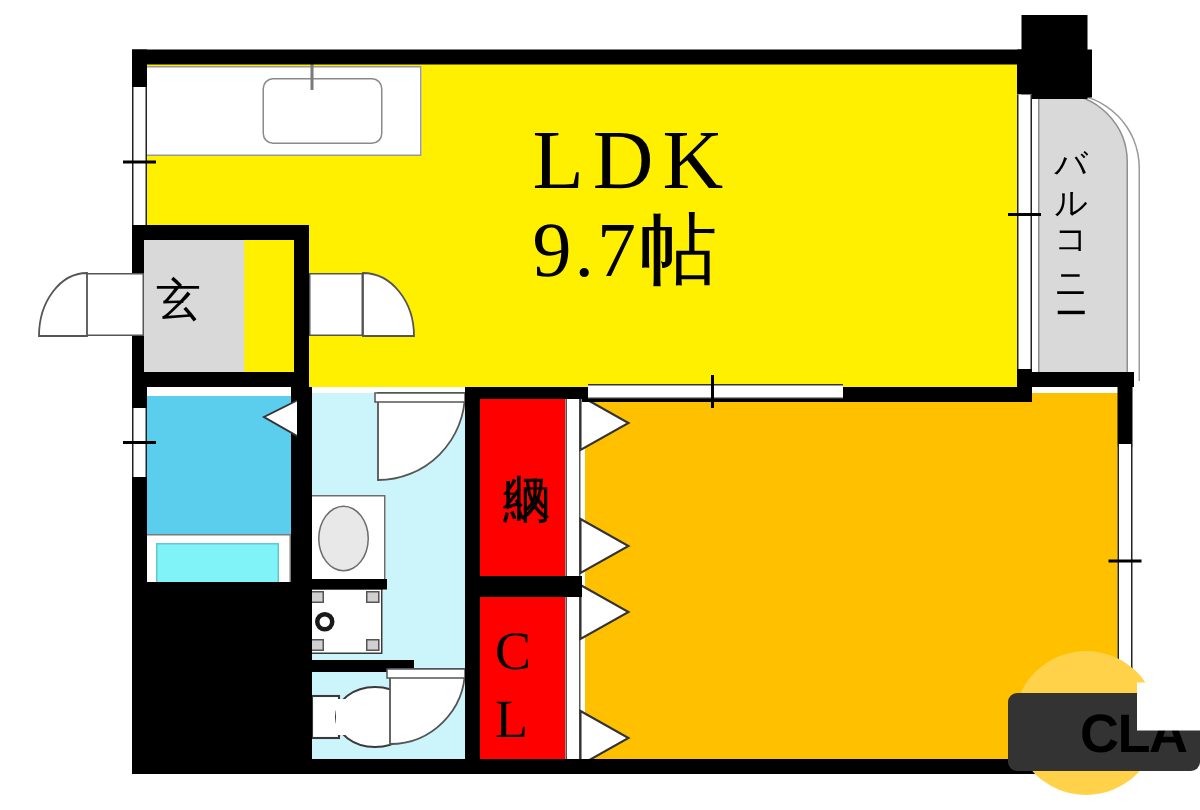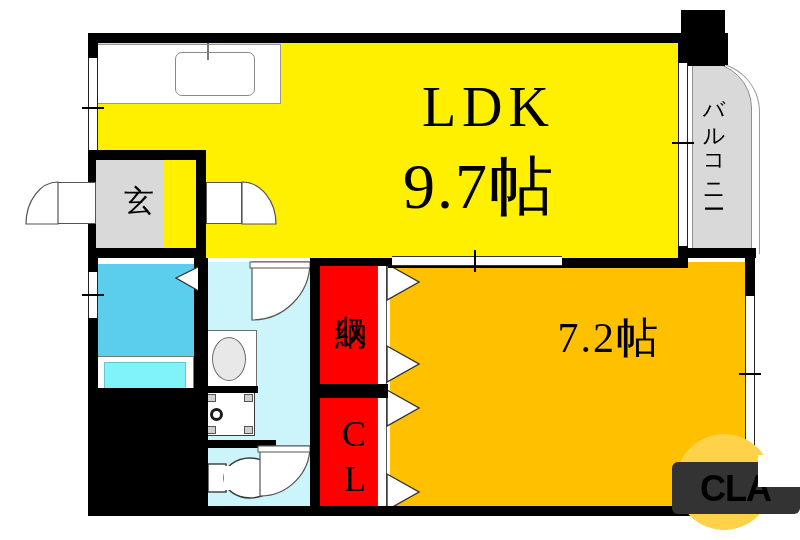--- a/index.html
+++ b/index.html
@@ -1,20 +1,20 @@
 <!DOCTYPE html>
 <html><head>
 <meta charset="utf-8">
 <style>
   html,body{margin:0;padding:0;background:#ffffff;}
   body{width:800px;height:540px;overflow:hidden;font-family:"Liberation Serif",serif;}
   #plan{position:relative;width:800px;height:540px;background:#ffffff;}
   .abs{position:absolute;box-sizing:border-box;}
   .wall{background:#000000;}
-  .room-label{position:absolute;color:#000;text-align:right;line-height:1.05;white-space:nowrap;font-family:"Liberation Serif",serif;}
+  .room-label{position:absolute;color:#000;text-align:left;line-height:1.05;white-space:nowrap;font-family:"Liberation Serif",serif;}
   .vtext{writing-mode:vertical-rl;text-orientation:upright;letter-spacing:3px;}
   .thinline{background:#000;}
   svg{display:block;overflow:visible;}
 </style>
 </head>
 <body>
 
 <div id="plan">
 
   <div class="abs" style="left:95px;top:40px;width:585px;height:218px;background:#FFF000;"></div>
@@ -145,25 +145,24 @@
   <div class="abs thinline" style="left:739px;top:373px;width:22px;height:2px;"></div>
 
   <div class="abs" style="left:392px;top:256px;width:170px;height:10px;background:#ffffff;border-top:1.4px solid #333;border-bottom:1.4px solid #333;"></div>
   <div class="abs thinline" style="left:474px;top:250px;width:2px;height:22px;"></div>
 
   <div class="abs wall" style="left:688px;top:33px;width:40px;height:32px;"></div>
   <div class="abs wall" style="left:688px;top:248px;width:68px;height:10px;"></div>
 
   <div class="room-label" style="left:355px;top:78px;width:200px;font-size:56px;font-weight:400;letter-spacing:6px;">
     <div>LDK</div>
-    <div style="font-size:64px;letter-spacing:2px;margin-top:16px;">9.7帖</div>
+    <div style="font-size:52px;letter-spacing:2px;margin-top:4px;">9.7帖</div>
   </div>
 
   <div class="room-label" style="left:500px;top:310px;width:160px;font-size:46px;letter-spacing:4px;">
-    <div style="font-size:42px;letter-spacing:2px;margin-top:6px;">7.2帖</div>
   </div>
 
   <div class="room-label" style="left:104px;top:185px;width:50px;font-size:30px;">
     <span>玄</span>
   </div>
 
   <div class="room-label vtext" style="left:703px;top:85px;font-size:22px;">
     <span>バルコニー</span>
   </div>
 
@@ -171,16 +170,16 @@
     <span>収納</span>
   </div>
 
   <div class="room-label" style="left:330px;top:412px;width:36px;font-size:36px;line-height:1.25;">
     <div>C</div>
     <div>L</div>
   </div>
 
   <div class="abs" style="left:676px;top:434px;width:96px;height:96px;background:#FFD24A;border-radius:50%;"></div>
   <div class="abs" style="left:672px;top:462px;width:128px;height:52px;background:#333333;border-radius:6px;"></div>
-  <div class="abs" style="left:700px;top:468px;font-family:'Liberation Sans',sans-serif;font-size:36px;font-weight:bold;color:#000000;letter-spacing:-1px;">CLA</div>
+  <div class="abs" style="left:720px;top:468px;font-family:'Liberation Sans',sans-serif;font-size:36px;font-weight:bold;color:#000000;letter-spacing:-1px;">CLA</div>
   <div class="abs" style="left:758px;top:455px;width:46px;height:32px;background:#ffffff;"></div>
 
 </div>
 
 </body></html>

